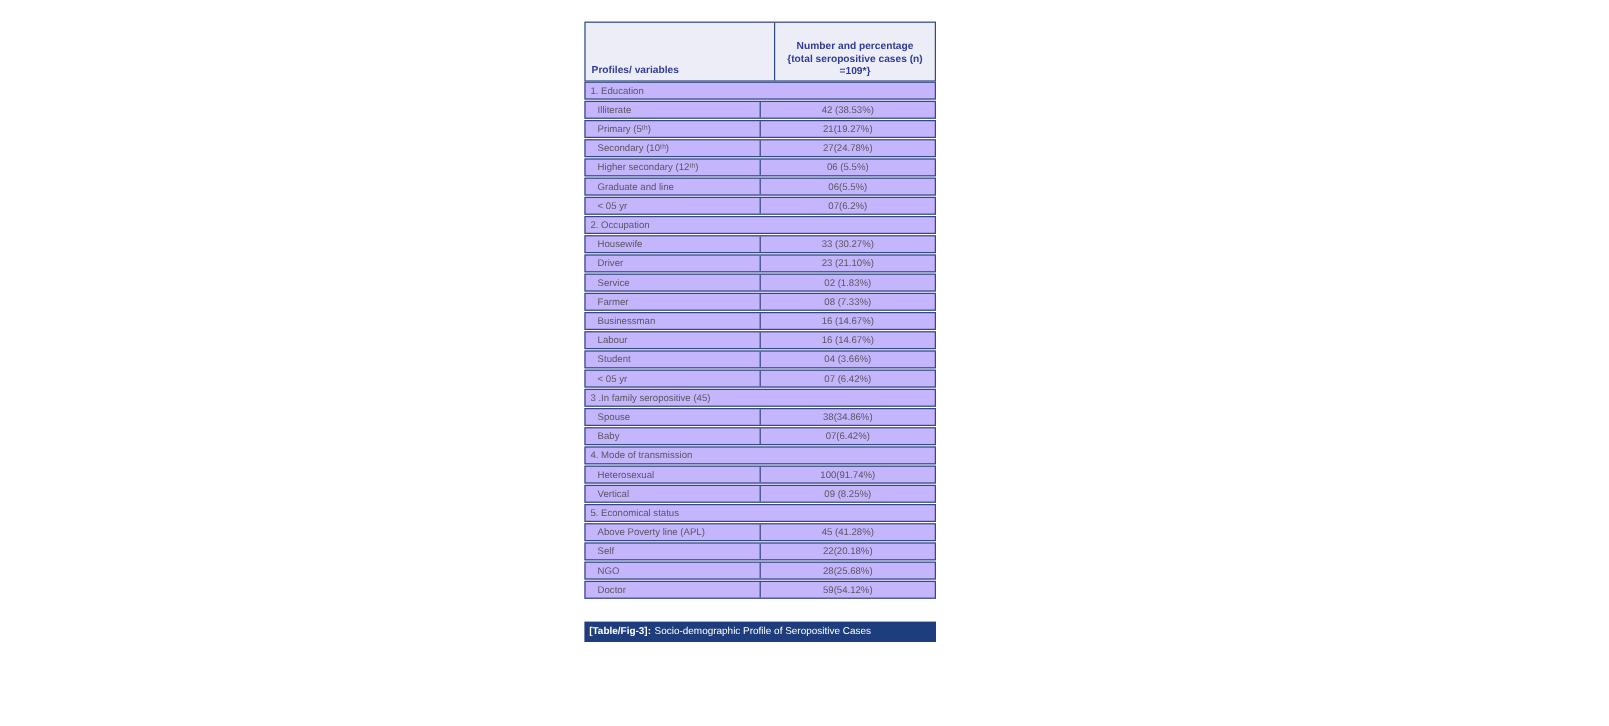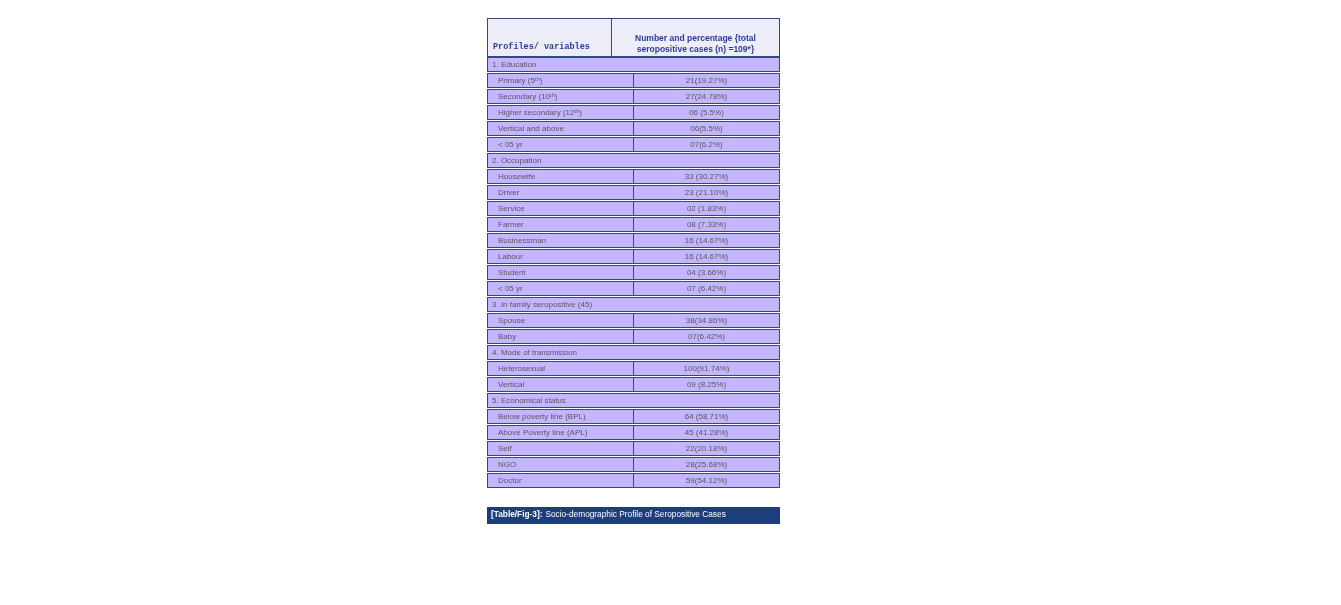--- a/index.html
+++ b/index.html
@@ -46,28 +46,27 @@
     border-right:1px solid var(--line);
     padding-left:10px;
   }
   .value-cell{
     flex:1;
     justify-content:center;
     text-align:center;
     padding:0 4px;
   }
   .header-col1{
-    width:124px;
+    width:158px;
     border-right:1px solid var(--line);
     padding:4px 2px 4px 5px;
     align-items:flex-end;
     color:var(--header-text);
     font-weight:bold;
     font-size:8.5px;
-    font-family:Liberation Mono, monospace;
   }
   .header-col2{
     flex:1;
     color:var(--header-text);
     font-weight:bold;
     font-size:8.5px;
     text-align:center;
     justify-content:center;
     padding:2px 8px;
     line-height:1.25;
@@ -95,33 +94,37 @@
 
 <div class="table-wrap">
   <div class="trow header-row">
     <div class="cell header-col1">Profiles/ variables</div>
     <div class="cell header-col2">Number and percentage {total seropositive cases (n) =109*}</div>
   </div>
 
   <div id="rows-container">
       <div class="trow section-row">1. Education</div>
       <div class="trow data-row">
+        <div class="cell label-cell">Illiterate</div>
+        <div class="cell value-cell">42 (38.53%)</div>
+      </div>
+      <div class="trow data-row">
         <div class="cell label-cell">Primary (5ᵗʰ)</div>
         <div class="cell value-cell">21(19.27%)</div>
       </div>
       <div class="trow data-row">
         <div class="cell label-cell">Secondary (10ᵗʰ)</div>
         <div class="cell value-cell">27(24.78%)</div>
       </div>
       <div class="trow data-row">
         <div class="cell label-cell">Higher secondary (12ᵗʰ)</div>
         <div class="cell value-cell">06 (5.5%)</div>
       </div>
       <div class="trow data-row">
-        <div class="cell label-cell">Vertical and above</div>
+        <div class="cell label-cell">Graduate and line</div>
         <div class="cell value-cell">06(5.5%)</div>
       </div>
       <div class="trow data-row">
         <div class="cell label-cell">&lt; 05 yr</div>
         <div class="cell value-cell">07(6.2%)</div>
       </div>
       <div class="trow section-row">2. Occupation</div>
       <div class="trow data-row">
         <div class="cell label-cell">Housewife</div>
         <div class="cell value-cell">33 (30.27%)</div>
@@ -166,24 +169,20 @@
       <div class="trow section-row">4. Mode of transmission</div>
       <div class="trow data-row">
         <div class="cell label-cell">Heterosexual</div>
         <div class="cell value-cell">100(91.74%)</div>
       </div>
       <div class="trow data-row">
         <div class="cell label-cell">Vertical</div>
         <div class="cell value-cell">09 (8.25%)</div>
       </div>
       <div class="trow section-row">5. Economical status</div>
-      <div class="trow data-row">
-        <div class="cell label-cell">Below poverty line (BPL)</div>
-        <div class="cell value-cell">64 (58.71%)</div>
-      </div>
       <div class="trow data-row">
         <div class="cell label-cell">Above Poverty line (APL)</div>
         <div class="cell value-cell">45 (41.28%)</div>
       </div>
       <div class="trow data-row">
         <div class="cell label-cell">Self</div>
         <div class="cell value-cell">22(20.18%)</div>
       </div>
       <div class="trow data-row">
         <div class="cell label-cell">NGO</div>

